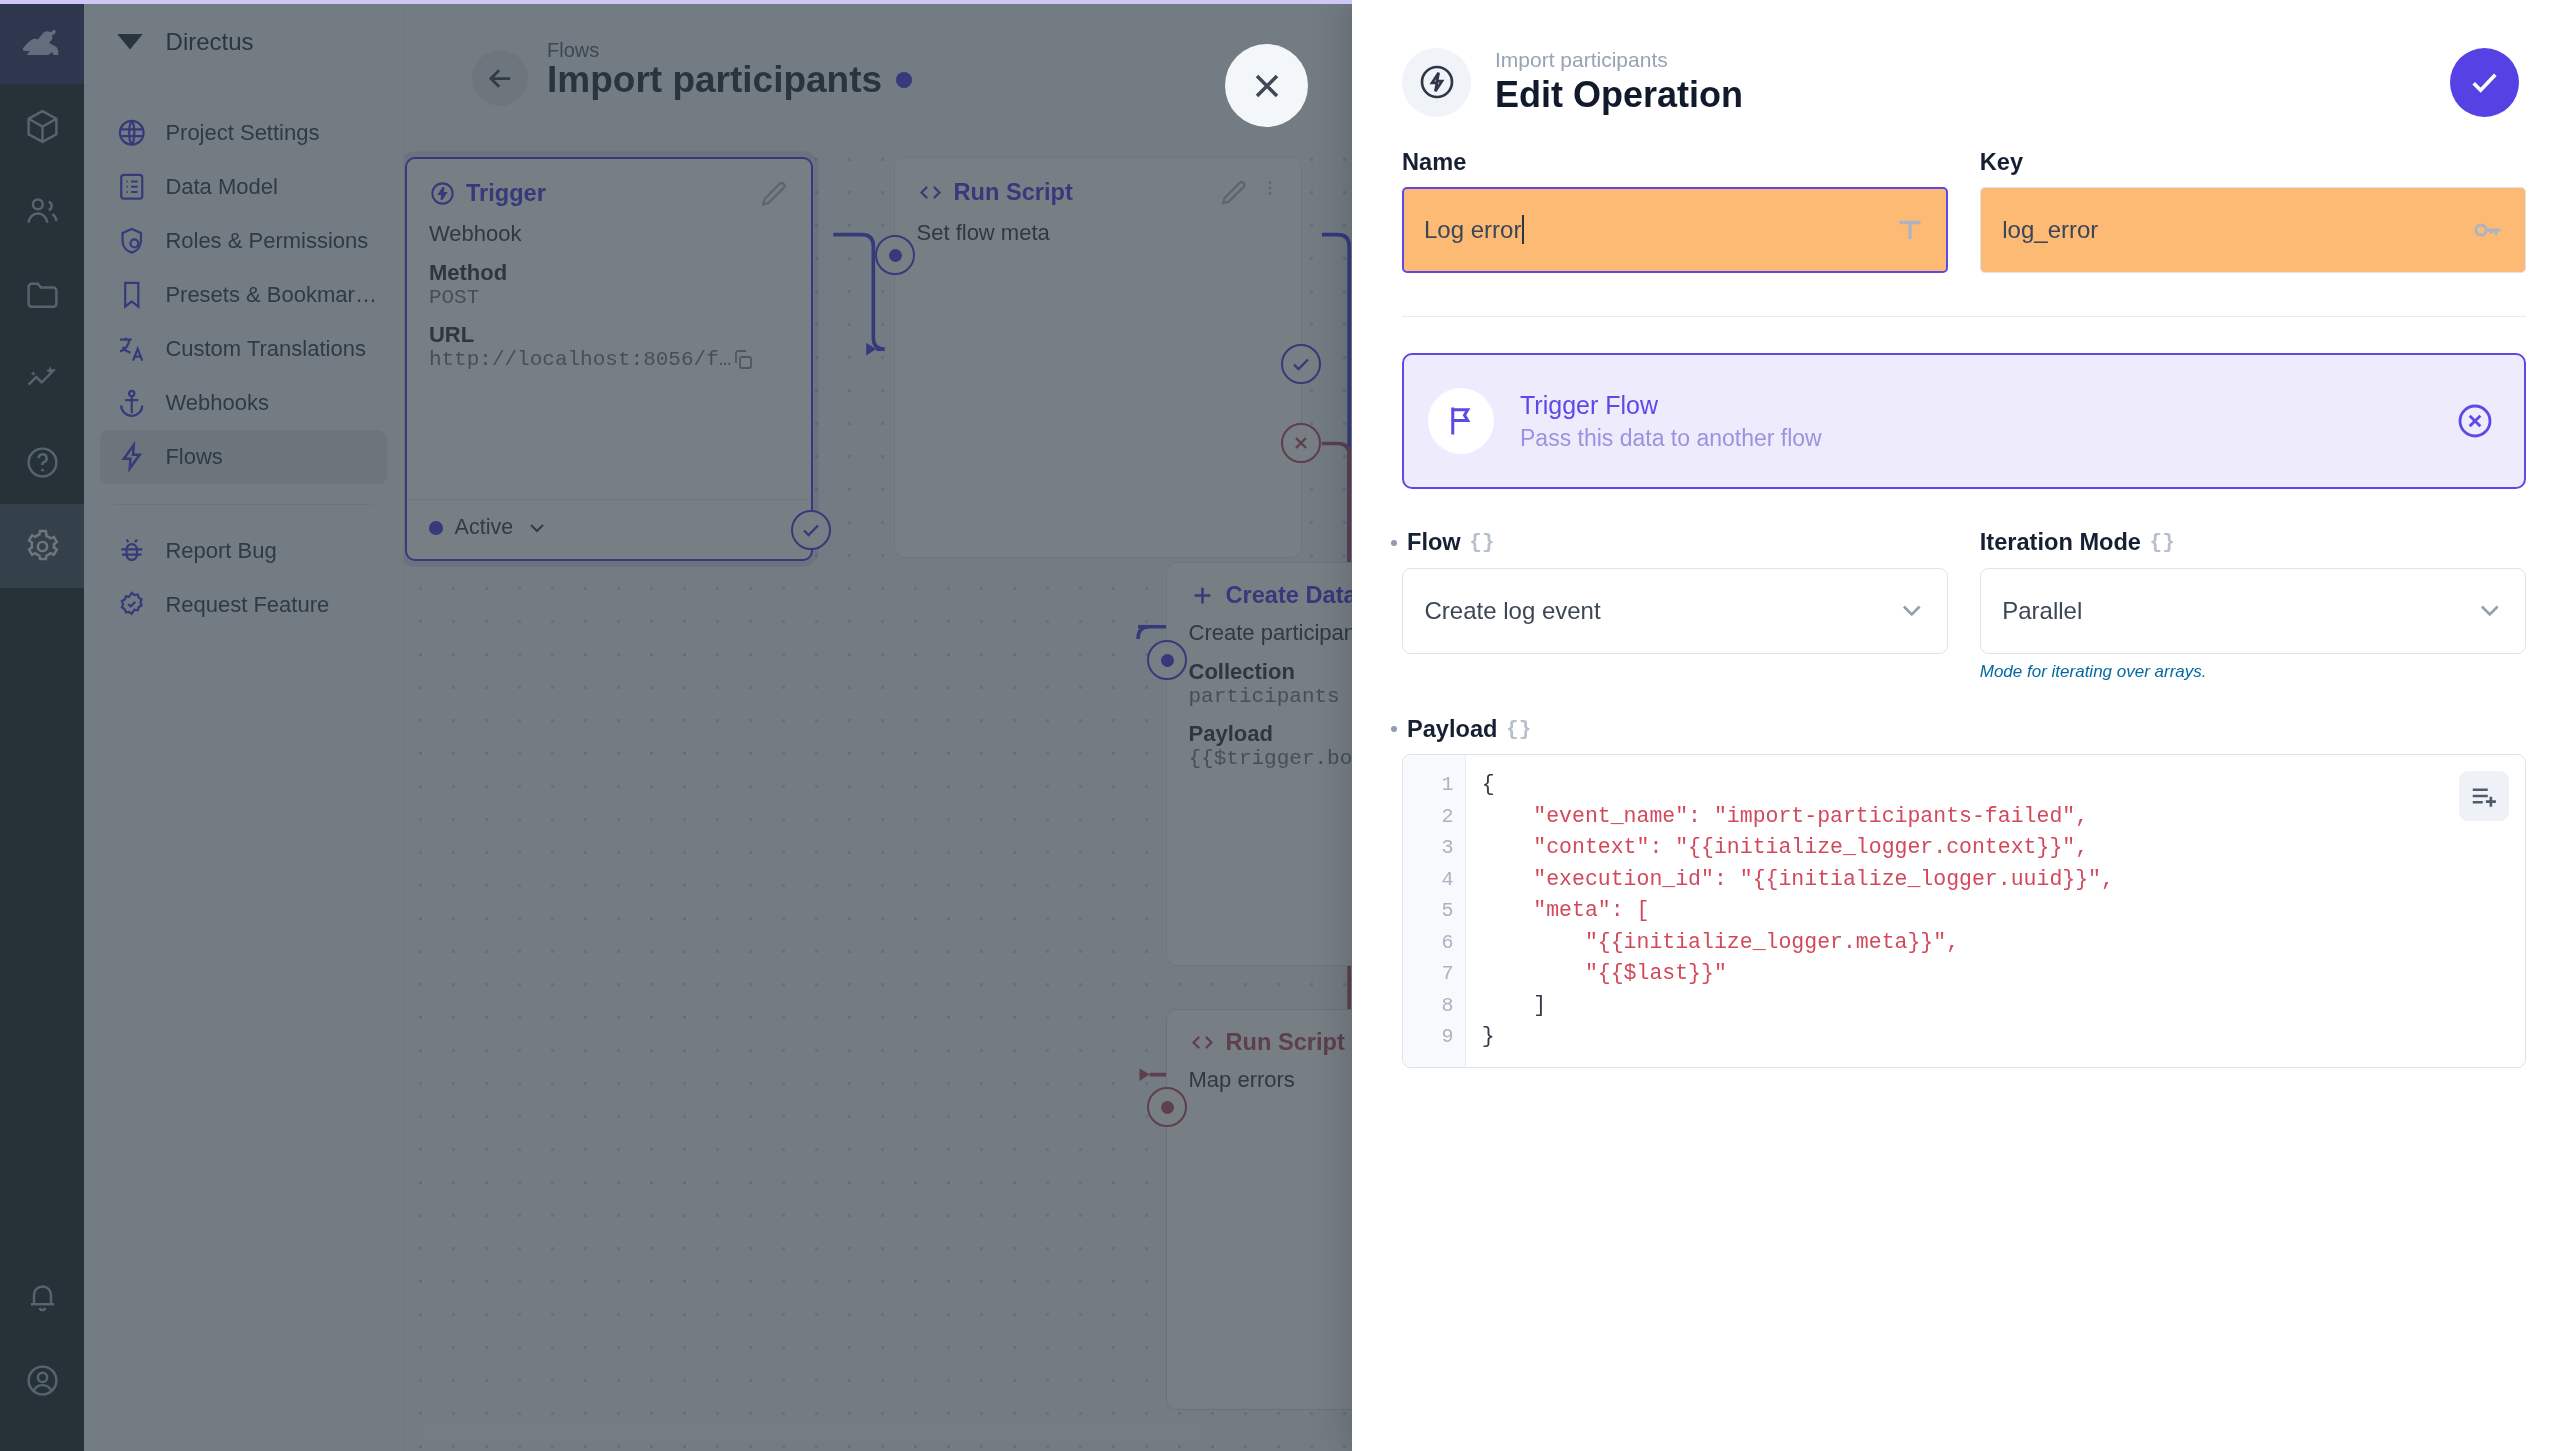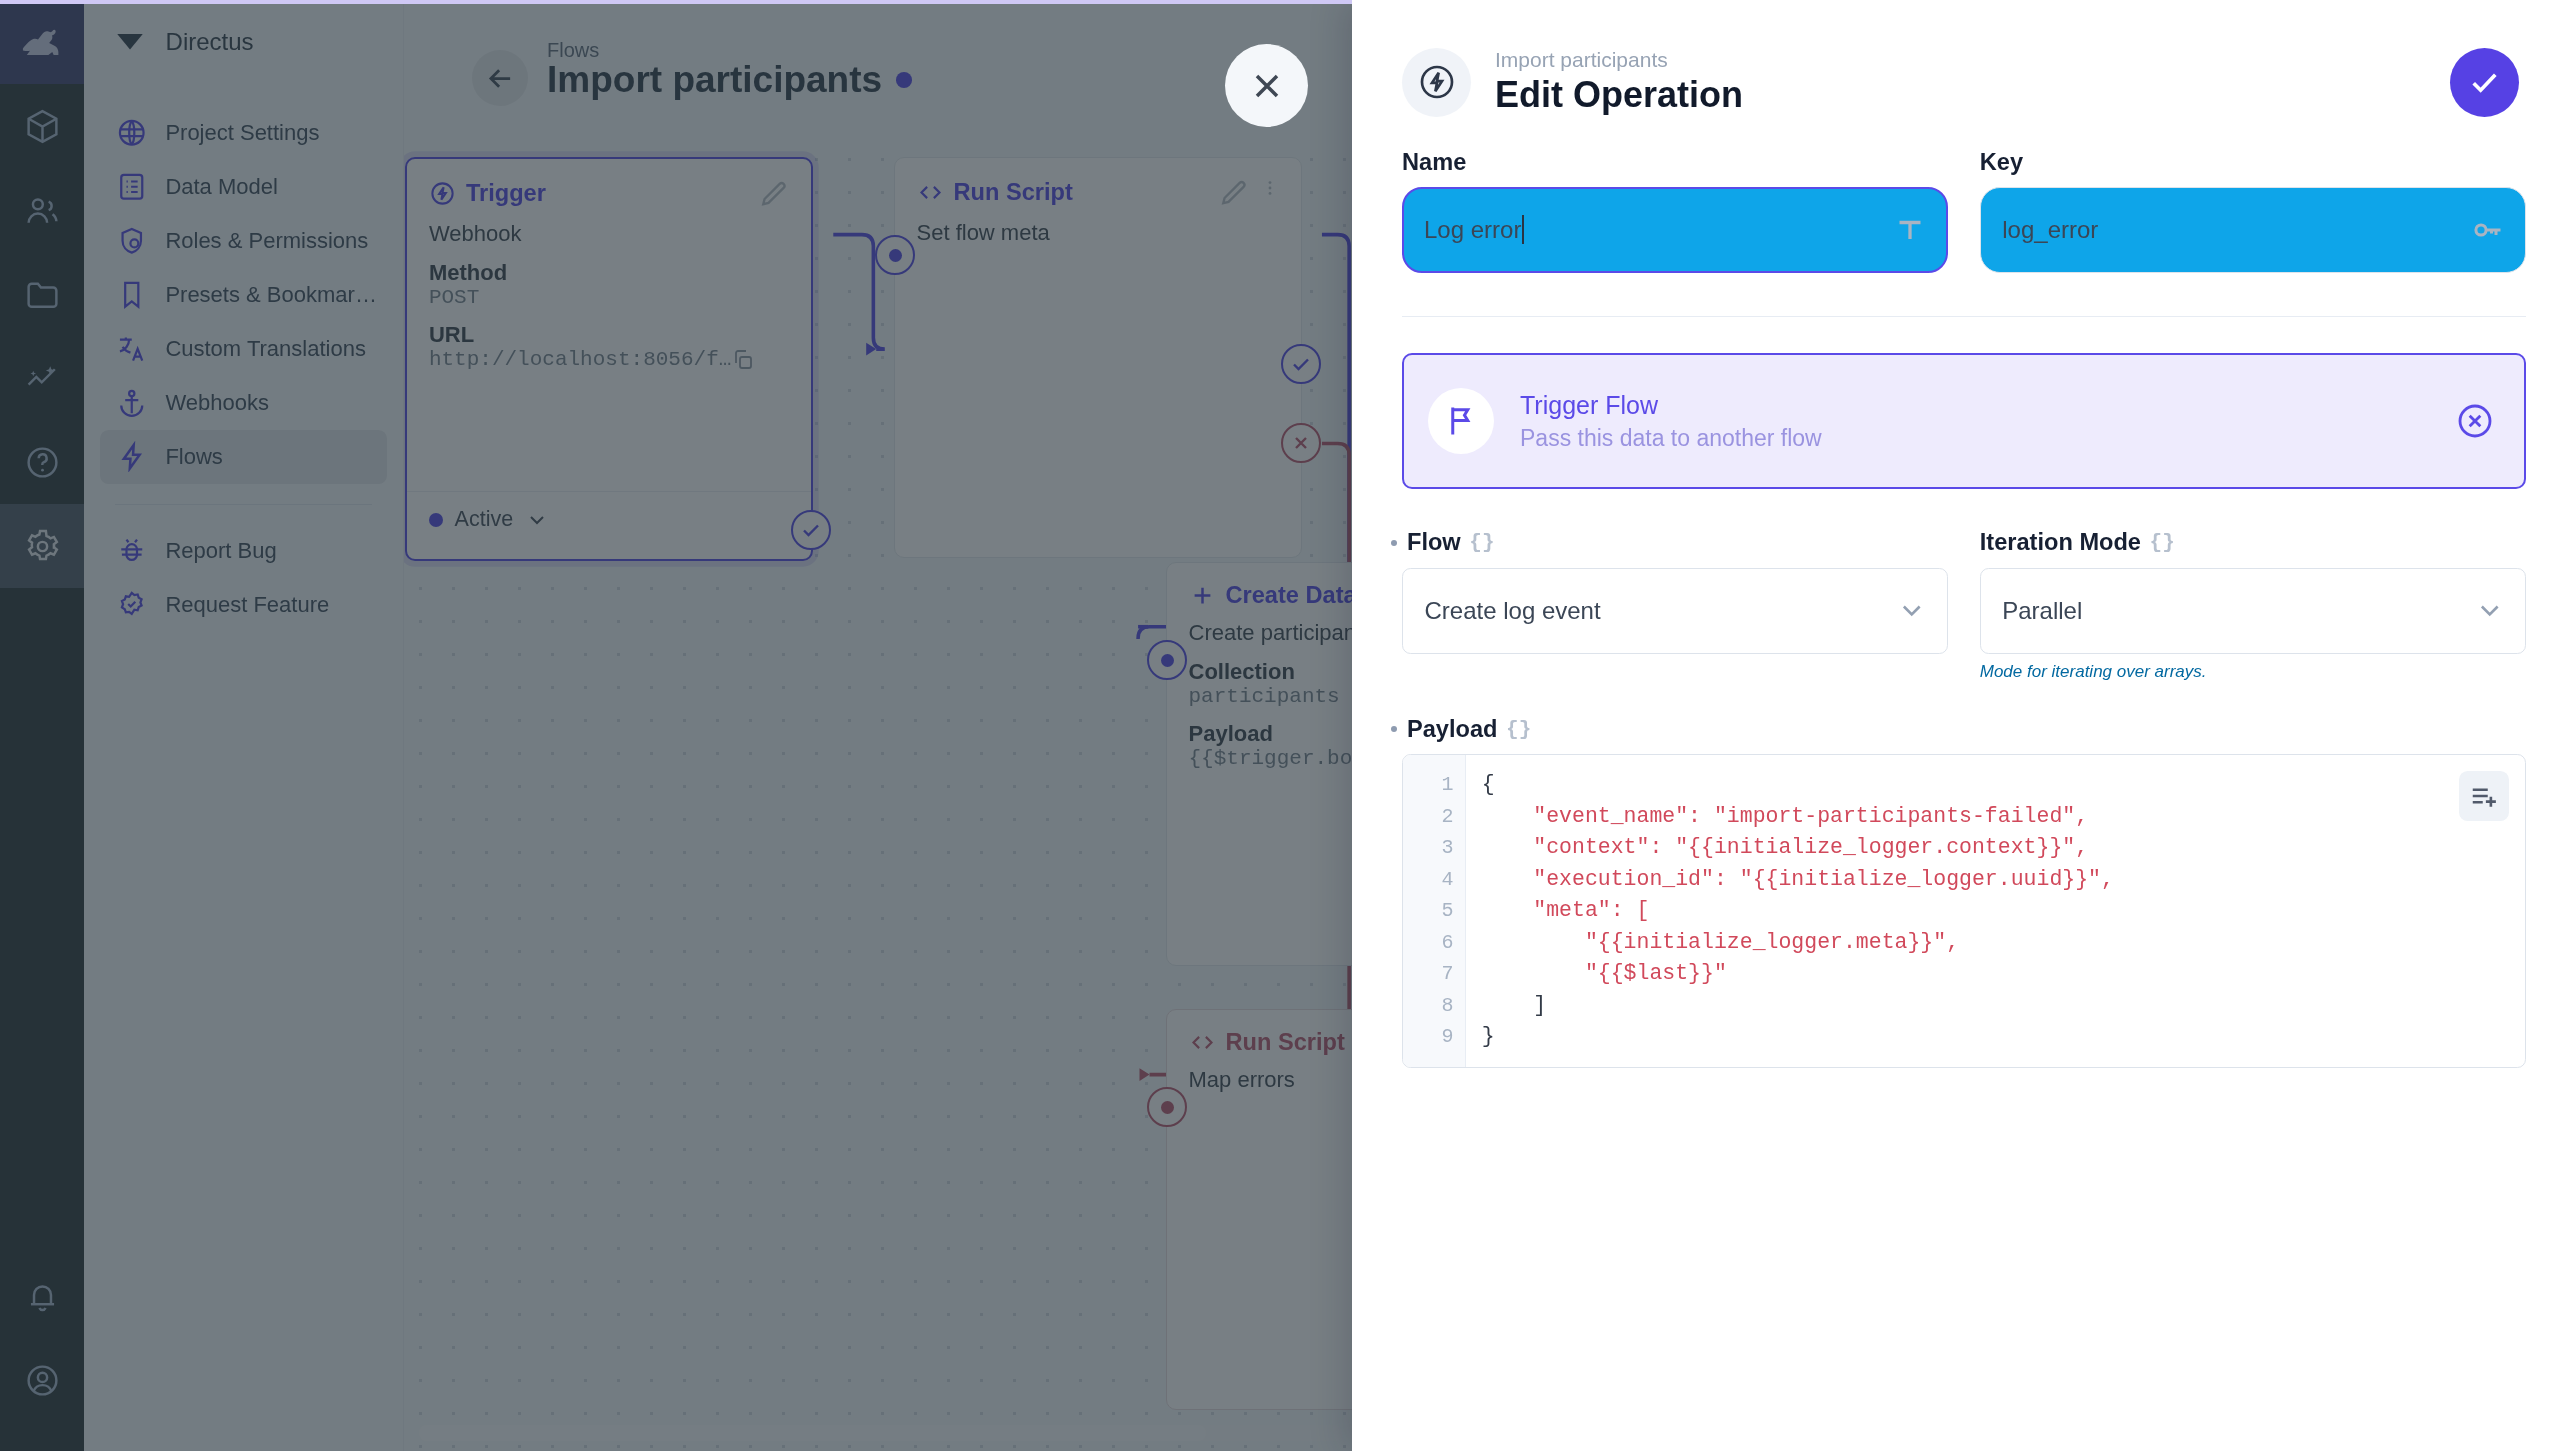--- a/index.html
+++ b/index.html
@@ -117,21 +117,21 @@
   .panel-head .spacer { flex: 1; }
   .panel-head .tool { width: 31.5px; height: 31.5px; opacity: .55; }
   .panel-body { padding: 11.4px 21.5px; }
   .panel-body .lbl-strong { font-size: 22px; color: #35404d; font-weight: bold; margin-top: 13px; }
   .panel-body .lbl-norm { font-size: 22px; color: #3a4653; }
   .panel-body .val-mono {
     font-family: "Liberation Mono", monospace;
     font-size: 21px; color: #74818f;
   }
   .panel-foot {
-    position: absolute; left: 0; right: 0; bottom: 12px;
+    position: absolute; left: 0; right: 0; bottom: 4px;
     border-top: 0.7px solid #e6ebf1;
     height: 56px; display: flex; align-items: center; gap: 11.4px;
     padding: 0 21.5px; font-size: 21.5px; color: #3f4b59;
   }
   .dot-active { width: 14.3px; height: 14.3px; border-radius: 50%; background: #4f46e5; }
 
   
   #panel-trigger {
     left: 1.4px; top: 14.3px; width: 408px; height: 404px;
     border: 2.9px solid #4f46e5;
@@ -234,23 +234,23 @@
     margin-bottom: 11.4px; display: flex; align-items: center; gap: 8.6px;
   }
   .field-label.req::before {
     content: ""; width: 6.4px; height: 6.4px; border-radius: 50%;
     background: #8e9bb0; margin-right: 1.4px; margin-left: -11.4px;
     display: inline-block;
   }
   .braces { color: #b6c0ce; font-size: 21px; font-family: "Liberation Mono", monospace; }
 
   .input-box {
-    height: 86px; border: 1.4px solid #dde3eb; border-radius: 20px;
+    height: 86px; border: 1.4px solid #dde3eb; border-radius: 5px;
     display: flex; align-items: center; padding: 0 20px 0 21.5px;
-    background: #0ea5e9;
+    background: #fdba74;
   }
   .input-box.focused {
     border: 2.9px solid #5b4ae8; padding: 0 18.6px 0 20px;
   }
   .input-val { flex: 1; font-size: 24px; color: #3b4656; }
   .caret {
     display: inline-block; width: 2.1px; height: 29px;
     background: #2b3443; vertical-align: -5.7px; margin-left: 0.7px;
   }
   .input-suffix { width: 36px; height: 36px; flex: none; color: #aab4c2; }

